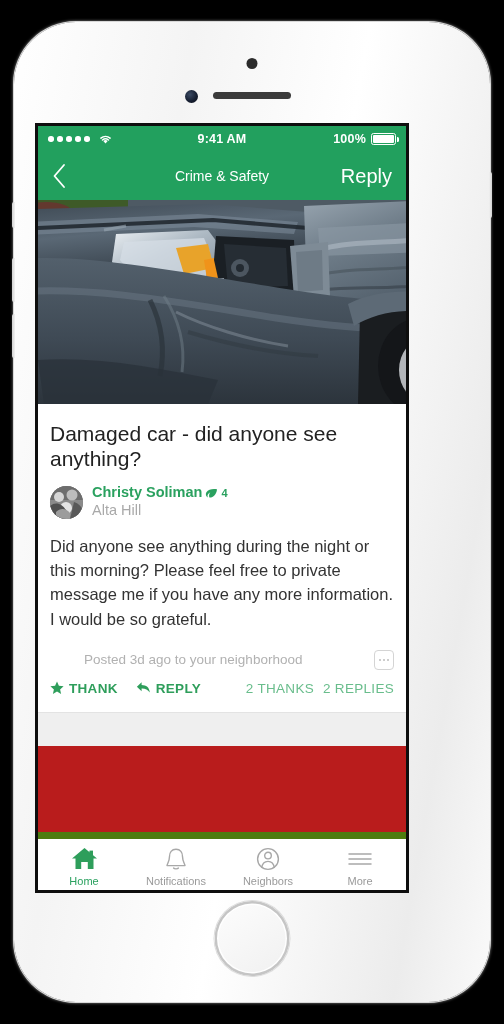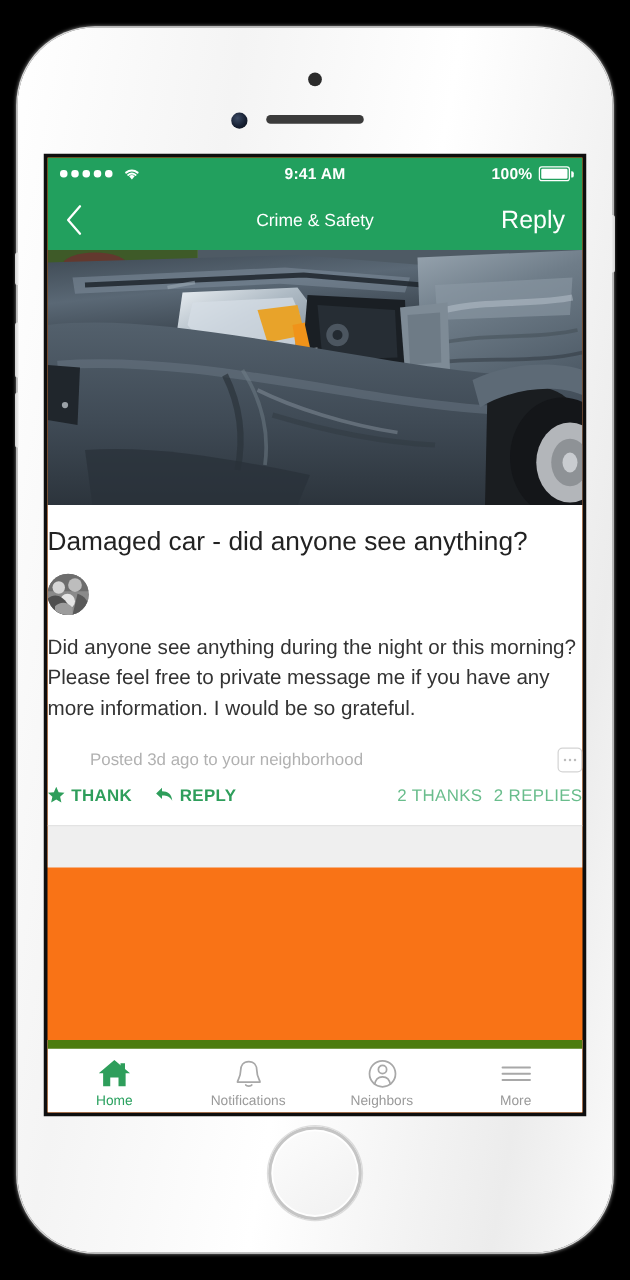--- a/index.html
+++ b/index.html
@@ -62,22 +62,22 @@
     background: linear-gradient(145deg,#fdfdfd,#f0f0f0);
     box-shadow: inset 0 0 0 2.5px rgba(150,150,150,.55),
                 inset 0 0 0 4px rgba(255,255,255,.9),
                 0 0 0 1px rgba(190,190,190,.5);
   }
 
   
   #screen {
     position: absolute;
     left: 38px; top: 126px;
-    width: 428px; height: 764px;
-    background: #f97316;
+    width: 368px; height: 764px;
+    background: #b91c1c;
     overflow: hidden;
     box-shadow: 0 0 0 3px #0e0e0e;
   }
 
   
   #status-bar {
     height: 26px; background: #22a05e; color: #fff;
     display: flex; align-items: center; padding: 0 10px;
     font-size: 12.5px; font-weight: bold; letter-spacing: .2px;
   }
@@ -115,21 +115,21 @@
   }
 
   
   #hero-photo {
     height: 204px; width: 100%; position: relative; overflow: hidden;
     background: #5d6770;
   }
   #hero-photo svg { display:block; width:100%; height:100%; }
 
   
-  #post-card { padding: 0 0; background:#fff; }
+  #post-card { padding: 0 12px; background:#fff; }
   #post-title {
     font-size: 21px; color: #222; font-weight: normal;
     padding: 17px 0 13px 0; line-height: 1.2;
   }
   #author-row { display:flex; align-items:center; gap:9px; padding-bottom: 14px; }
   #avatar {
     width: 33px; height: 33px; border-radius: 50%; overflow:hidden; flex:0 0 33px;
     background:#6e6e6e;
   }
   #avatar svg { display:block; width:100%; height:100%; }
@@ -339,20 +339,30 @@
           <rect width="33" height="33" fill="#8a8a8a"></rect>
           <rect x="0" y="0" width="33" height="14" fill="#6d6d6d"></rect>
           <circle cx="9" cy="11" r="5" fill="#d6d6d6"></circle>
           <circle cx="22" cy="9" r="5.5" fill="#bdbdbd"></circle>
           <circle cx="16" cy="22" r="6" fill="#e4e4e4"></circle>
           <path d="M0 20 C6 15 12 18 16 24 L16 33 L0 33 Z" fill="#4f4f4f"></path>
           <path d="M24 16 C30 18 33 22 33 28 L33 33 L20 33 Z" fill="#595959"></path>
           <path d="M6 26 C10 22 16 22 20 27 L20 33 L6 33 Z" fill="#9c9c9c"></path>
         </svg>
       </div>
+      <div class="author-lines">
+        <div id="author-name-row">
+          <span id="author-name">Christy Soliman</span>
+          <svg width="13" height="11" viewBox="0 0 13 11">
+            <path d="M12 1.3 C8.2 0.4 3.4 1.2 1.4 4.2 C0.2 6.0 1.0 8.4 2.8 9.4 C1.9 7.2 3.1 5.2 5.4 4.2 C4.2 5.6 3.6 7.4 4.4 9.6 C8.0 9.9 11.7 6.4 12 1.3 Z" fill="#2aa15f"></path>
+          </svg>
+          <span id="leaf-count">4</span>
+        </div>
+        <div id="author-hood">Alta Hill</div>
+      </div>
     </div>
 
     <p class="post-para">Did anyone see anything during the night or this morning? Please feel free to private message me if you have any more information. I would be so grateful.</p>
 
     <div id="meta-row">
       <span id="posted-meta">Posted 3d ago to your neighborhood</span>
       <span id="more-options-button">
         <i></i>
           <i></i>
           <i></i>

